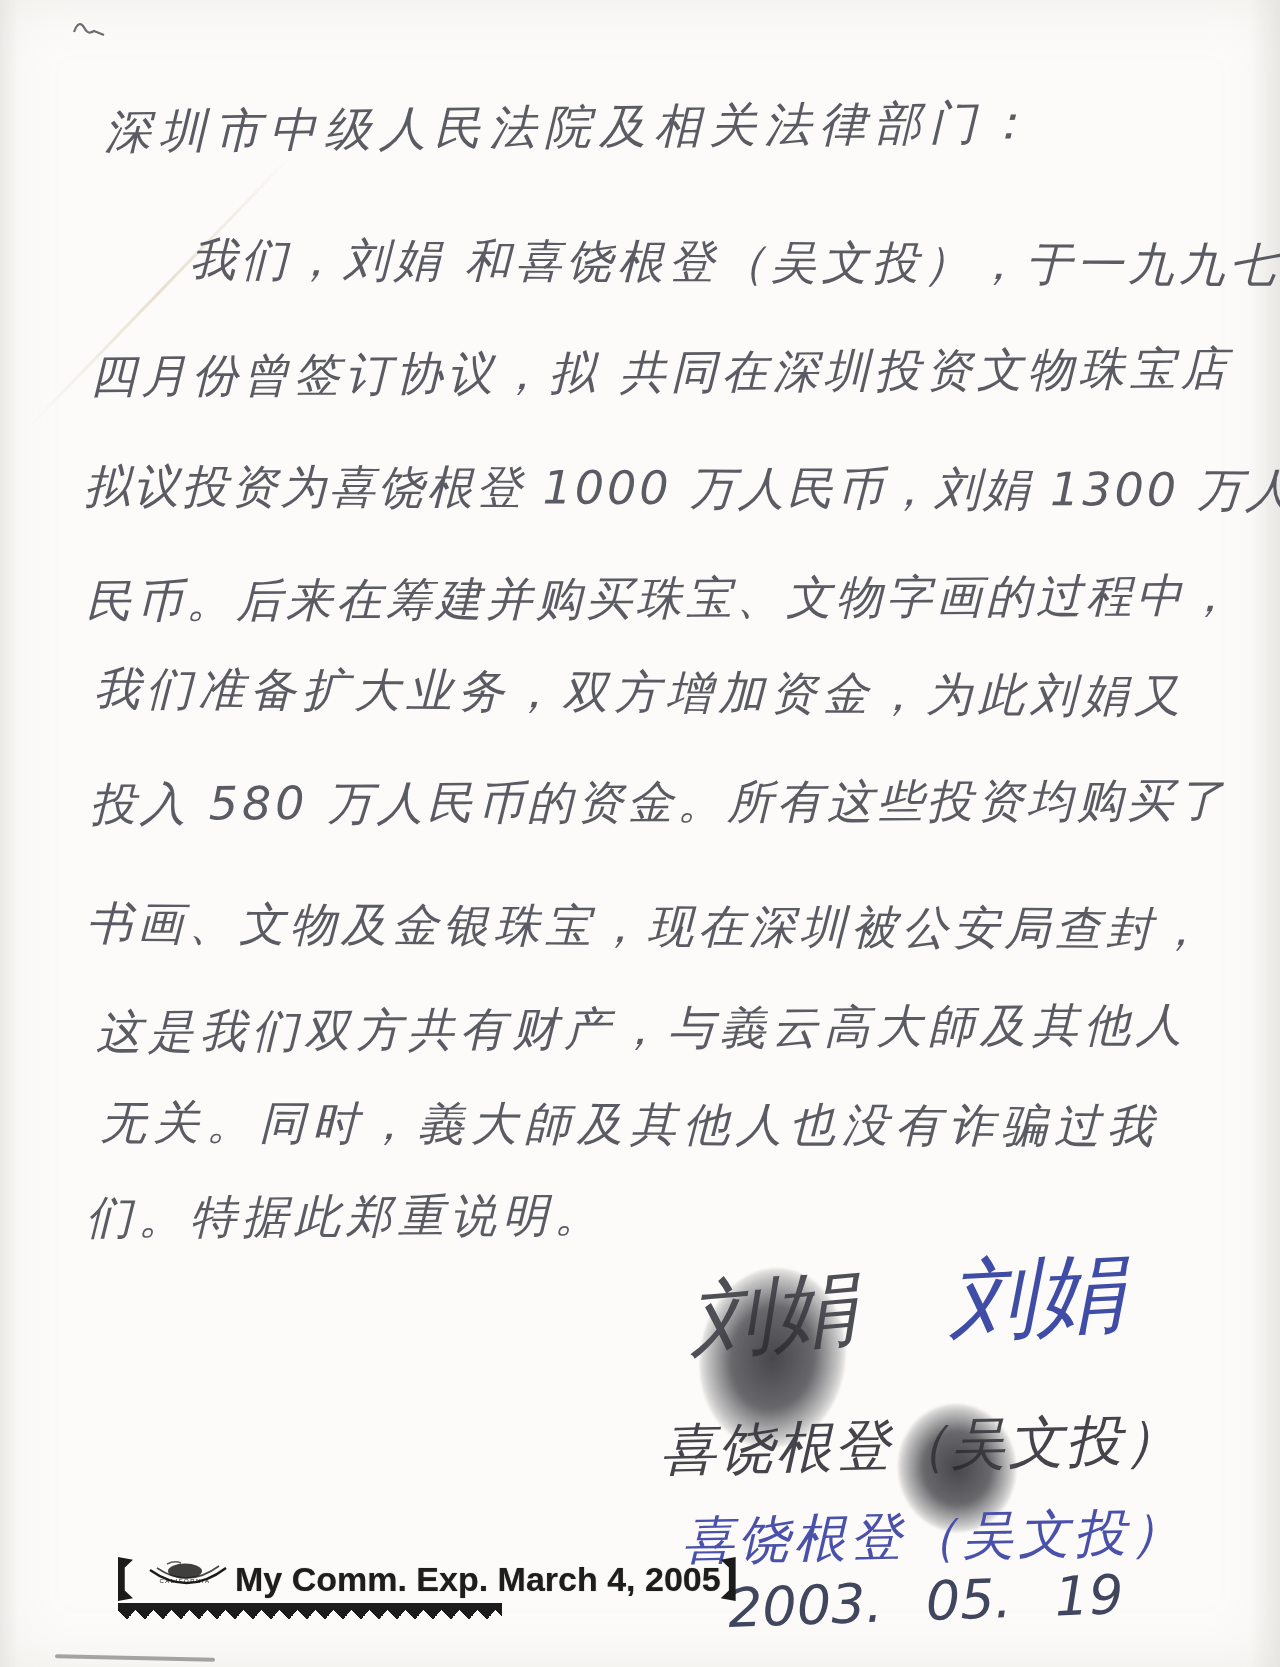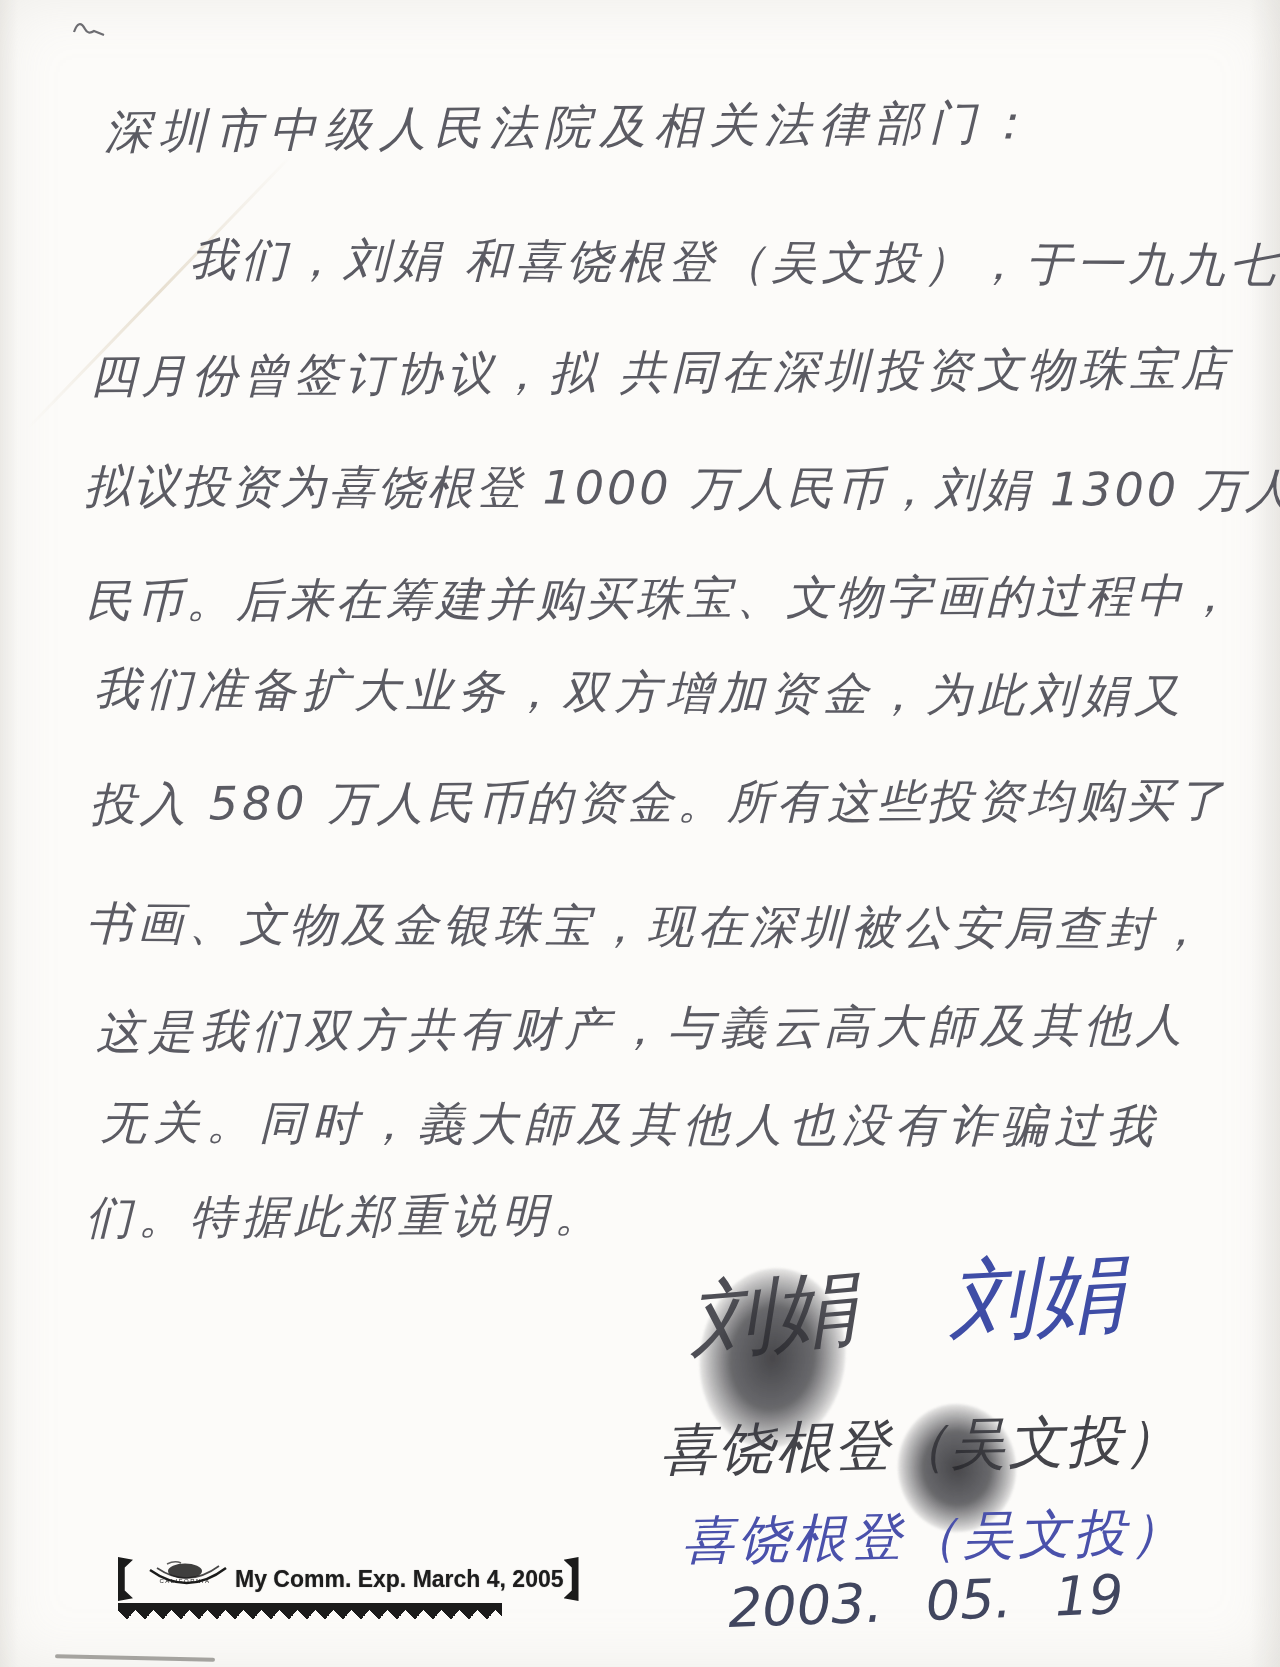--- a/index.html
+++ b/index.html
@@ -60,21 +60,21 @@
   }
 
   .stamp{position:absolute;left:118px;top:1556px;width:384px;}
   .stamp-row{display:flex;align-items:center;height:46px;}
   .stamp-bracket{width:15px;height:44px;background:#1b1b1b;flex:none;}
   .stamp-bracket.left{clip-path:polygon(0 0,100% 6%,45% 24%,45% 76%,100% 94%,0 100%);}
   .stamp-bracket.right{clip-path:polygon(100% 0,0 6%,55% 24%,55% 76%,0 94%,100% 100%);}
   .stamp-emblem{flex:none;margin:0 6px 0 14px;}
   .stamp-text{
     flex:1;text-align:center;font-family:"Liberation Sans",sans-serif;
-    font-weight:bold;font-size:23px;color:#1d1d1d;white-space:nowrap;
+    font-weight:bold;font-size:34px;color:#1d1d1d;white-space:nowrap;
     text-shadow:0 0 1px rgba(30,30,30,.55);
   }
   .stamp-bar{height:5px;background:#1b1b1b;margin-top:1px;}
   .stamp-teeth{
     height:11px;
     background:conic-gradient(from 315deg at 50% 100%, #1b1b1b 90deg, rgba(0,0,0,0) 0) 0 0 / 18px 11px repeat-x;
   }
 </style>
 </head>
 <body>

